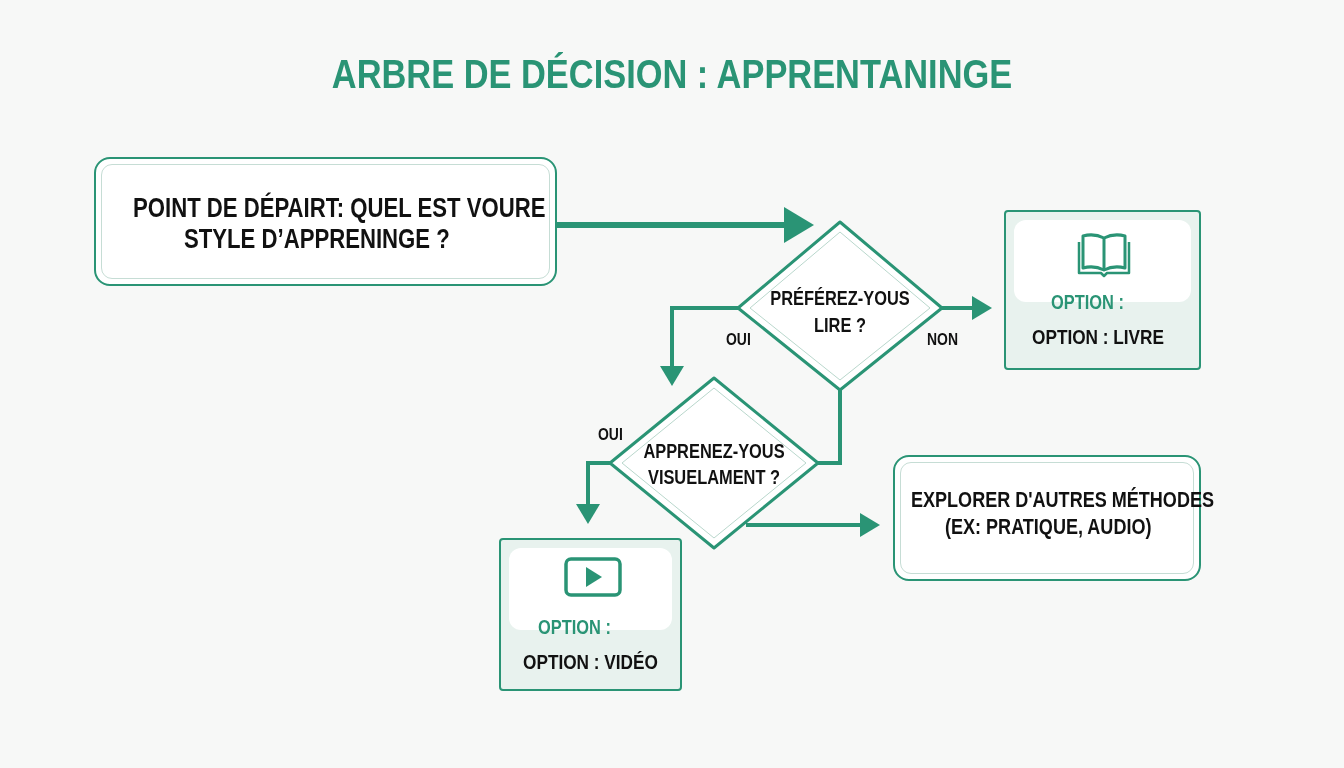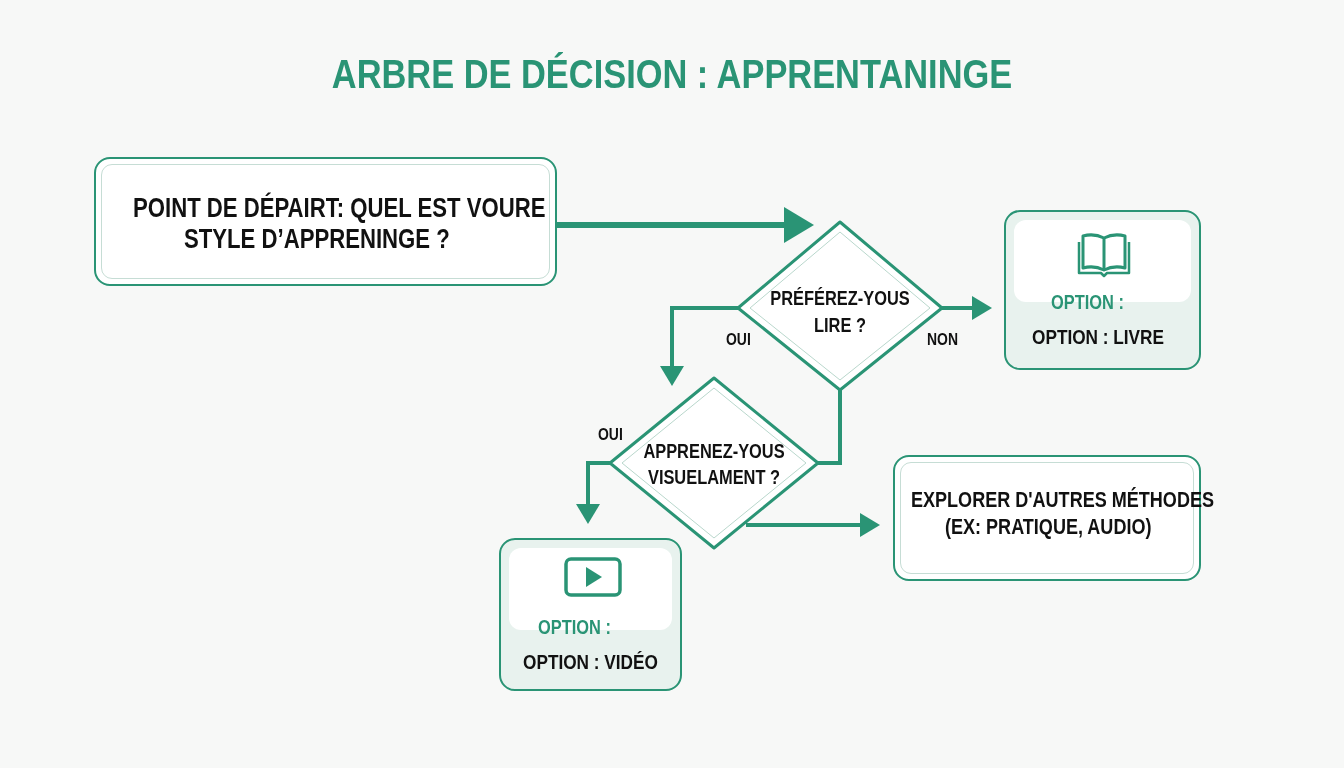--- a/index.html
+++ b/index.html
@@ -33,21 +33,21 @@
       white-space: nowrap;
     }
     .txt-c {
       position: absolute; font-weight: bold; color: #111;
       font-family: "Liberation Sans", sans-serif;
       text-align: center; white-space: nowrap;
       transform: scaleX(0.82); transform-origin: center top;
     }
     .option-box {
       position: absolute; box-sizing: border-box;
-      border: 2.5px solid #2a9475; border-radius: 16px;
+      border: 2.5px solid #2a9475; border-radius: 4px;
       background: #e8f2ee; overflow: hidden;
     }
     .option-inner {
       position: absolute; left: 8px; top: 8px; right: 8px; height: 82px;
       background: #ffffff; border-radius: 12px;
     }
     .green-label { color: #2a9475; }
     .label { position:absolute; font-weight:bold; color:#111; font-size:17px;
       transform: scaleX(0.82); transform-origin:left top; white-space:nowrap; }
   </style>

